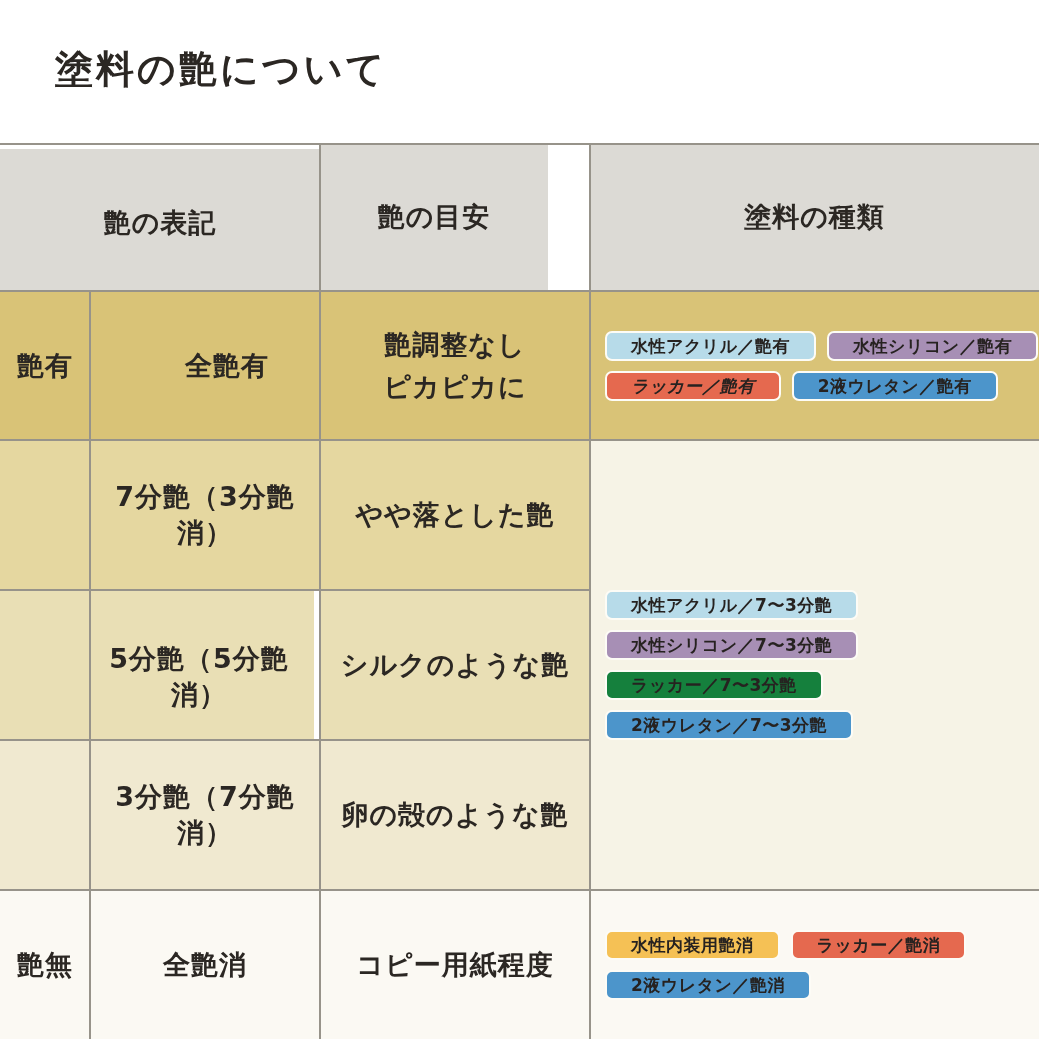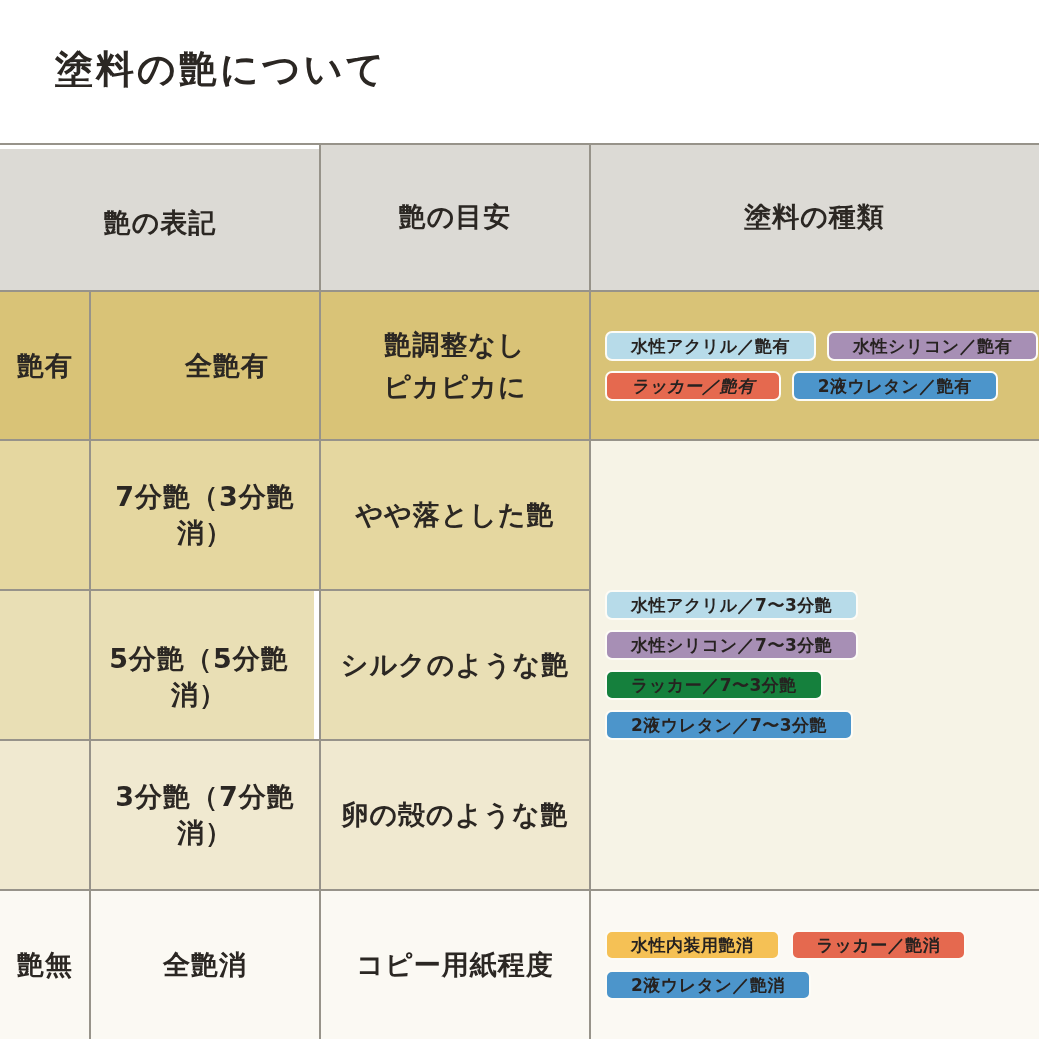--- a/index.html
+++ b/index.html
@@ -41,21 +41,21 @@
     font-weight: 700;
     font-size: 27px;
     letter-spacing: 1px;
     text-align: center;
     box-sizing: border-box;
   }
   .guide-two-line { line-height: 1.55; }
 
   
   .c-h-notation { left:0;   top:6px;   width:320px; height:148px; }
-  .c-h-guide    { left:320px;top:0;  width:270px; height:148px; }
+  .c-h-guide    { left:320px;top:0;  width:228px; height:148px; }
   .c-h-types    { left:590px;top:0;  width:449px; height:148px; }
 
   .c-r1c0 { left:0;   top:148px; width:90px;  height:149px; }
   .c-r1c1 { left:90px; top:148px; width:230px; height:149px; }
   .c-r1c2 { left:320px;top:148px; width:270px; height:149px; }
   .c-r1c3 { left:590px;top:148px; width:449px; height:149px; }
 
   .c-r2c0 { left:0;   top:297px; width:90px;  height:150px; }
   .c-r2c1 { left:90px; top:297px; width:230px; height:150px; }
   .c-r2c2 { left:320px;top:297px; width:270px; height:150px; }

